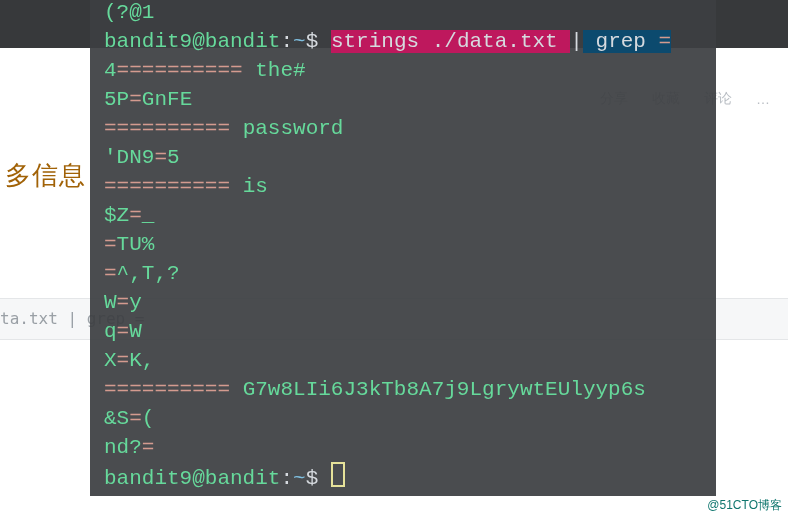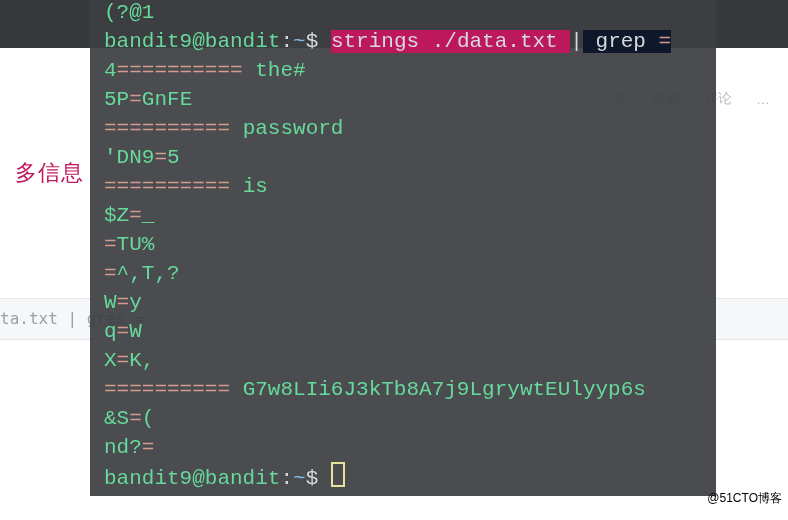--- a/index.html
+++ b/index.html
@@ -1,32 +1,32 @@
 <!DOCTYPE html>
 <html><head>
 <meta charset="utf-8">
 <style>
   html,body{margin:0;padding:0;width:788px;height:520px;overflow:hidden;font-family:"Microsoft YaHei",Arial,sans-serif;background:#fff}
   .page-bg{position:absolute;inset:0;background:#fff}
   .top-dark-bar{position:absolute;left:0;top:0;width:788px;height:48px;background:#37393b}
-  .cn-label{position:absolute;left:15px;top:158px;font-size:22px;color:#be185d;letter-spacing:1px}
+  .cn-label{position:absolute;left:5px;top:158px;font-size:26px;color:#a16207;letter-spacing:1px}
   .gray-strip{position:absolute;left:0;top:298px;width:788px;height:40px;background:#f6f7f8;border-top:1px solid #e4e6e8;border-bottom:1px solid #e4e6e8}
   .gray-strip .code{position:absolute;left:0;top:0;height:40px;line-height:40px;font-family:Consolas,monospace;font-size:16px;color:#9aa0a6;white-space:pre}
   .right-btns{position:absolute;right:18px;top:90px;display:flex;gap:24px;font-size:14px;color:#b9bec4}
   .right-btns span{display:inline-flex;align-items:center;gap:4px}
   .terminal{position:absolute;left:90px;top:0;width:626px;height:496px;background:rgba(60,62,66,0.93);font-family:Consolas,"Courier New",monospace;font-size:21px;line-height:29px;box-shadow:none}
   .term-inner{position:absolute;left:14px;top:-2px;right:10px;bottom:0;white-space:pre;color:#aab2bd}
   .g{color:#66d99b}
   .b{color:#7fbfe0}
   .w{color:#d6dadf}
   .r{color:#d49b8f}
   .hl{background:#be185d}
-  .hl2{background:#0f172a}
+  .hl2{background:#0c4a6e}
   .cursor{display:inline-block;width:10px;height:21px;border:2px solid #e6e29a;vertical-align:-3px}
-  .watermark{position:absolute;right:6px;bottom:13px;font-size:12px;color:#000000}
+  .watermark{position:absolute;right:6px;bottom:6px;font-size:12px;color:#0f766e}
 </style>
 </head>
 <body>
 
 <div class="page-bg">
   <div class="top-dark-bar"></div>
   <div class="cn-label">多信息</div>
   <div class="right-btns">
     <span>分享</span>
     <span>收藏</span>

